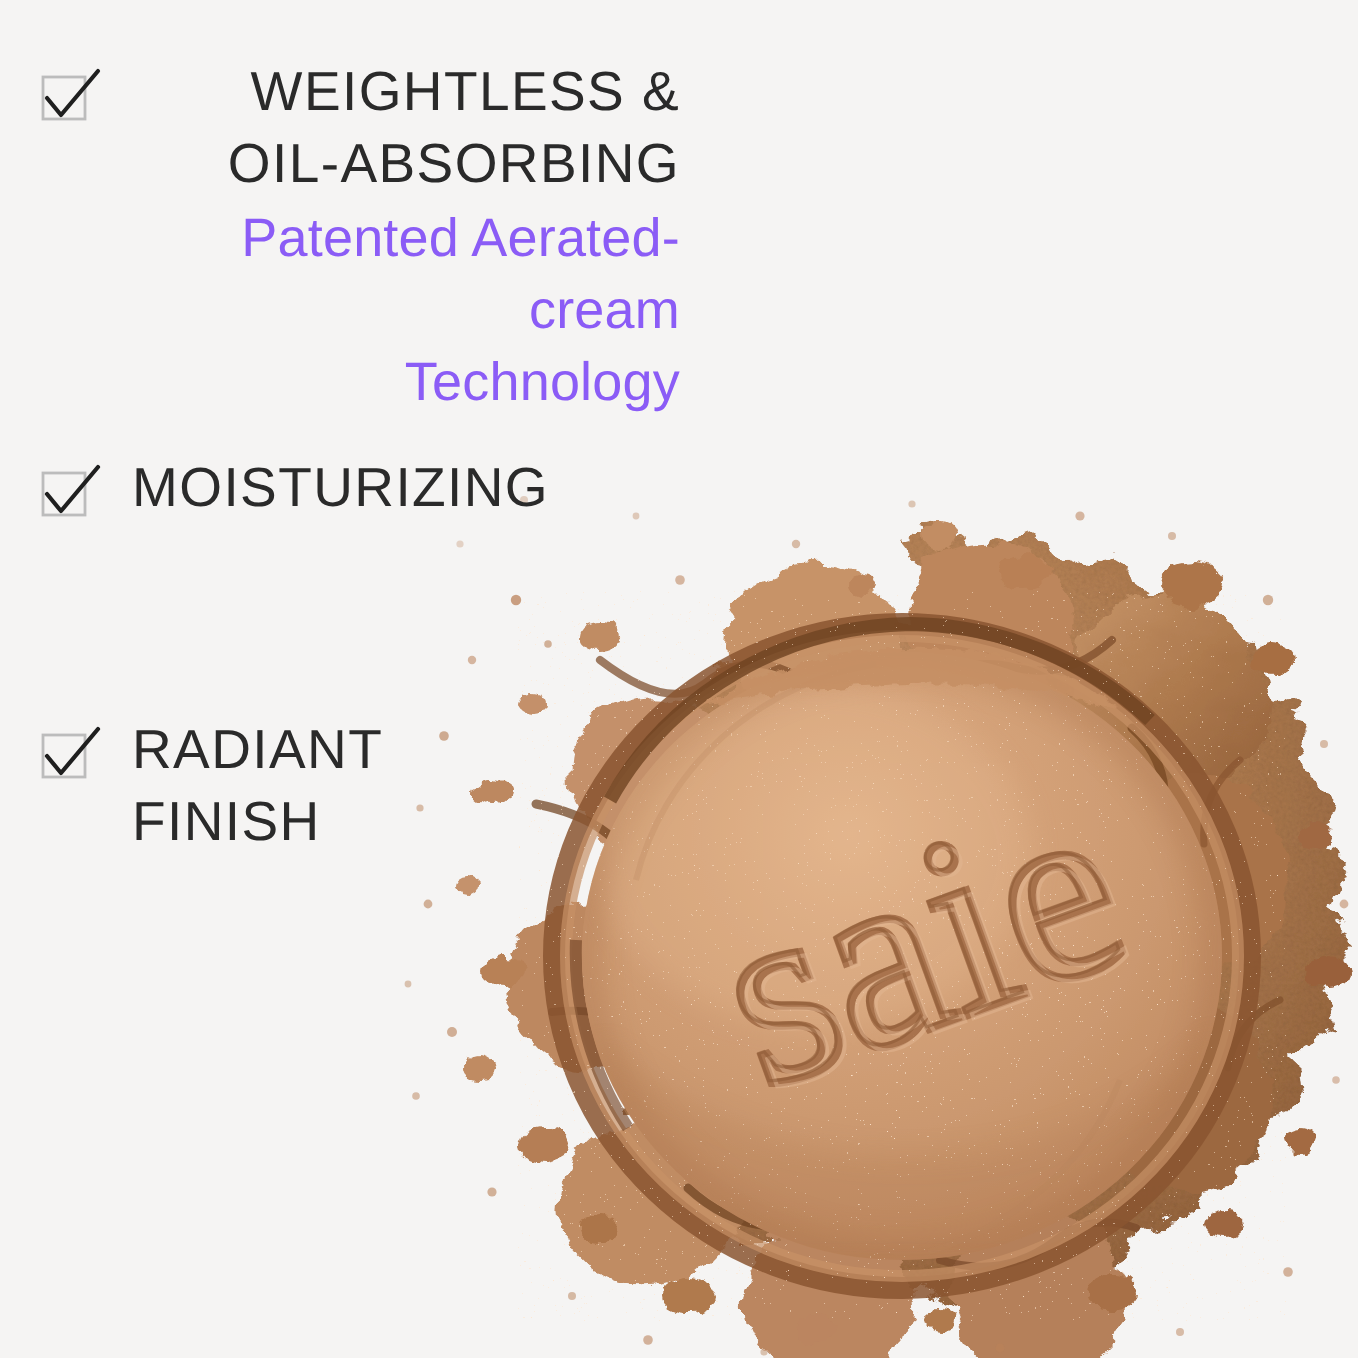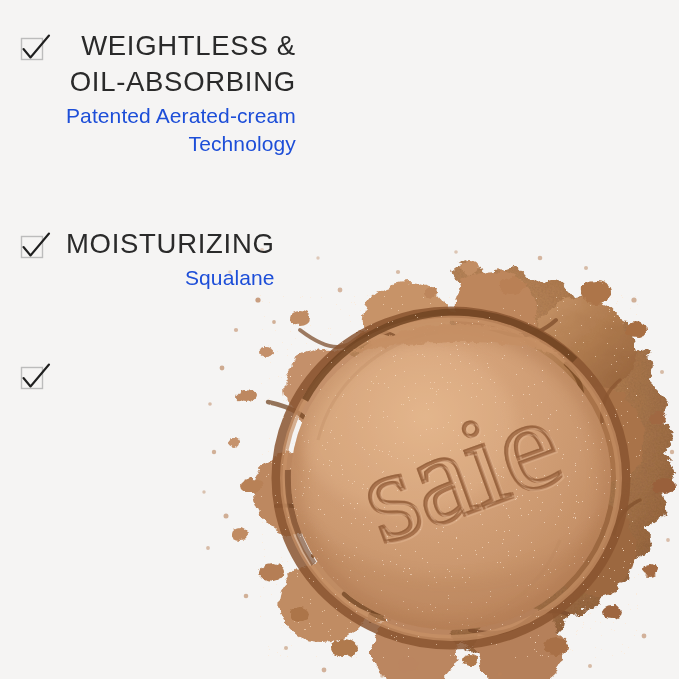--- a/index.html
+++ b/index.html
@@ -67,22 +67,22 @@
     color: #2a2a2a;
     font-size: 27.5px;
     line-height: 1.31;
     letter-spacing: 0.7px;
     font-weight: 300;
     white-space: pre-line;
     margin: 0;
     text-transform: none;
   }
   .fsub {
-    color: #1d4ed8;
-    font-size: 21px;
+    color: #8b5cf6;
+    font-size: 27px;
     line-height: 1.33;
     letter-spacing: 0.1px;
     font-weight: 300;
     white-space: pre-line;
     margin: 2px 0 0 0;
   }
 
   
   .fhead, .fsub {
     -webkit-text-stroke: 0.01px transparent;
@@ -312,29 +312,30 @@
 
     <div class="feature feature-2">
       <span class="check">
         <svg width="34" height="34" viewBox="0 0 34 34">
           <rect x="3.5" y="8.5" width="21" height="21" fill="none" stroke="#bcbcbc" stroke-width="1.4"></rect>
           <path d="M5.5 19 L12.5 27.5 L31 5.5" fill="none" stroke="#1f1f1f" stroke-width="2.1" stroke-linecap="round" stroke-linejoin="round"></path>
         </svg>
       </span>
       <div class="ftext">
         <div class="fhead">MOISTURIZING</div>
-        <div class="fsub">Squalane</div>
       </div>
     </div>
 
     <div class="feature feature-3">
       <span class="check">
         <svg width="34" height="34" viewBox="0 0 34 34">
           <rect x="3.5" y="8.5" width="21" height="21" fill="none" stroke="#bcbcbc" stroke-width="1.4"></rect>
           <path d="M5.5 19 L12.5 27.5 L31 5.5" fill="none" stroke="#1f1f1f" stroke-width="2.1" stroke-linecap="round" stroke-linejoin="round"></path>
         </svg>
       </span>
       <div class="ftext">
+        <div class="fhead">RADIANT
+FINISH</div>
       </div>
     </div>
 
   </div>
 </div>
 
 </body></html>

